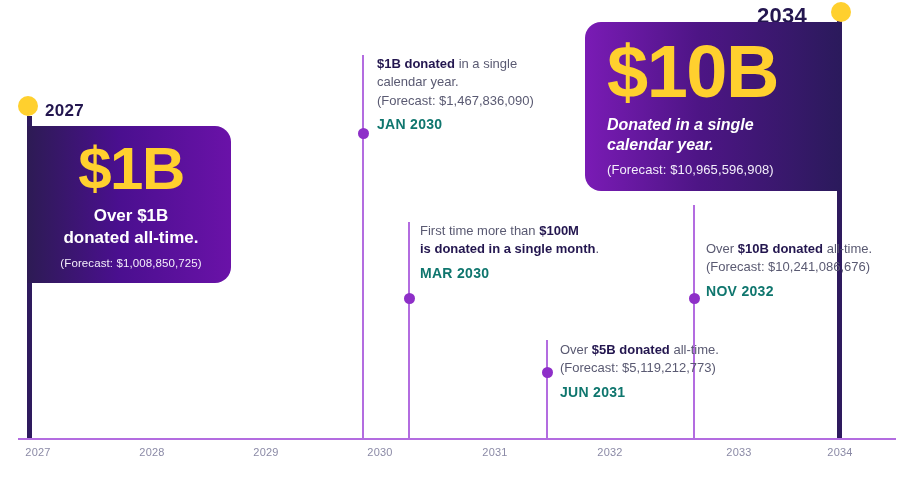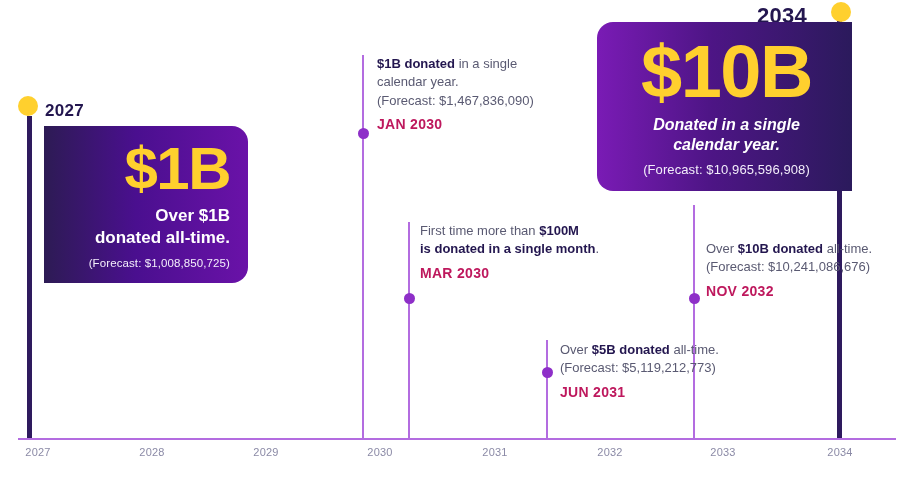--- a/index.html
+++ b/index.html
@@ -69,28 +69,26 @@
 
   
   .card {
     position: absolute;
     padding: 14px 18px 14px 22px;
     color: #ffffff;
   }
   .card.left {
     background: linear-gradient(90deg, #2d1b54 0%, #4a0f8f 45%, #6a12a8 100%);
     border-radius: 0 16px 16px 0;
-    text-align: right;
-    margin-left: 17px;
+    text-align: center;
   }
   .card.right {
     background: linear-gradient(90deg, #7a1bb5 0%, #4d1585 45%, #2b1a5c 100%);
     border-radius: 16px 0 0 16px;
-    text-align: center;
-    margin-left: 12px;
+    text-align: left;
   }
   .card-amount {
     color: #ffd02e;
     font-weight: bold;
     line-height: .98;
     letter-spacing: -1.5px;
   }
   .card.left .card-amount { font-size: 60px; }
   .card.right .card-amount { font-size: 74px; }
   .card-desc {
@@ -117,21 +115,21 @@
   }
   .anno-text {
     font-size: 13px;
     color: #5a5a72;
     line-height: 1.42;
   }
   .anno-text b { color: #23164f; font-weight: bold; }
   .anno-date {
     font-size: 14px;
     font-weight: bold;
-    color: #be185d;
+    color: #0f766e;
     letter-spacing: .3px;
     margin-top: 6px;
   }
 </style>
 </head>
 <body>
 
 <div class="canvas">
 
   <div class="stem major" style="left:27px; top:116px; height:324px;"></div>
@@ -142,21 +140,21 @@
   <div class="stem major" style="left:837px; top:18px; height:422px;"></div>
 
   <div class="axis-line"></div>
 
   <div class="axis-label" style="left:38px;">2027</div>
   <div class="axis-label" style="left:152px;">2028</div>
   <div class="axis-label" style="left:266px;">2029</div>
   <div class="axis-label" style="left:380px;">2030</div>
   <div class="axis-label" style="left:495px;">2031</div>
   <div class="axis-label" style="left:610px;">2032</div>
-  <div class="axis-label" style="left:723px;">2033</div>
+  <div class="axis-label" style="left:739px;">2033</div>
   <div class="axis-label" style="left:840px;">2034</div>
 
   <div class="dot-major" style="left:18px; top:96px;"></div>
   <div class="year-cap" style="left:45px; top:101px;">2027</div>
 
   <div class="card left" style="left:27px; top:126px; width:204px;">
     <div class="card-amount">$1B</div>
     <div class="card-desc">
       <div>Over $1B</div>
       <div>donated all-time.</div>

